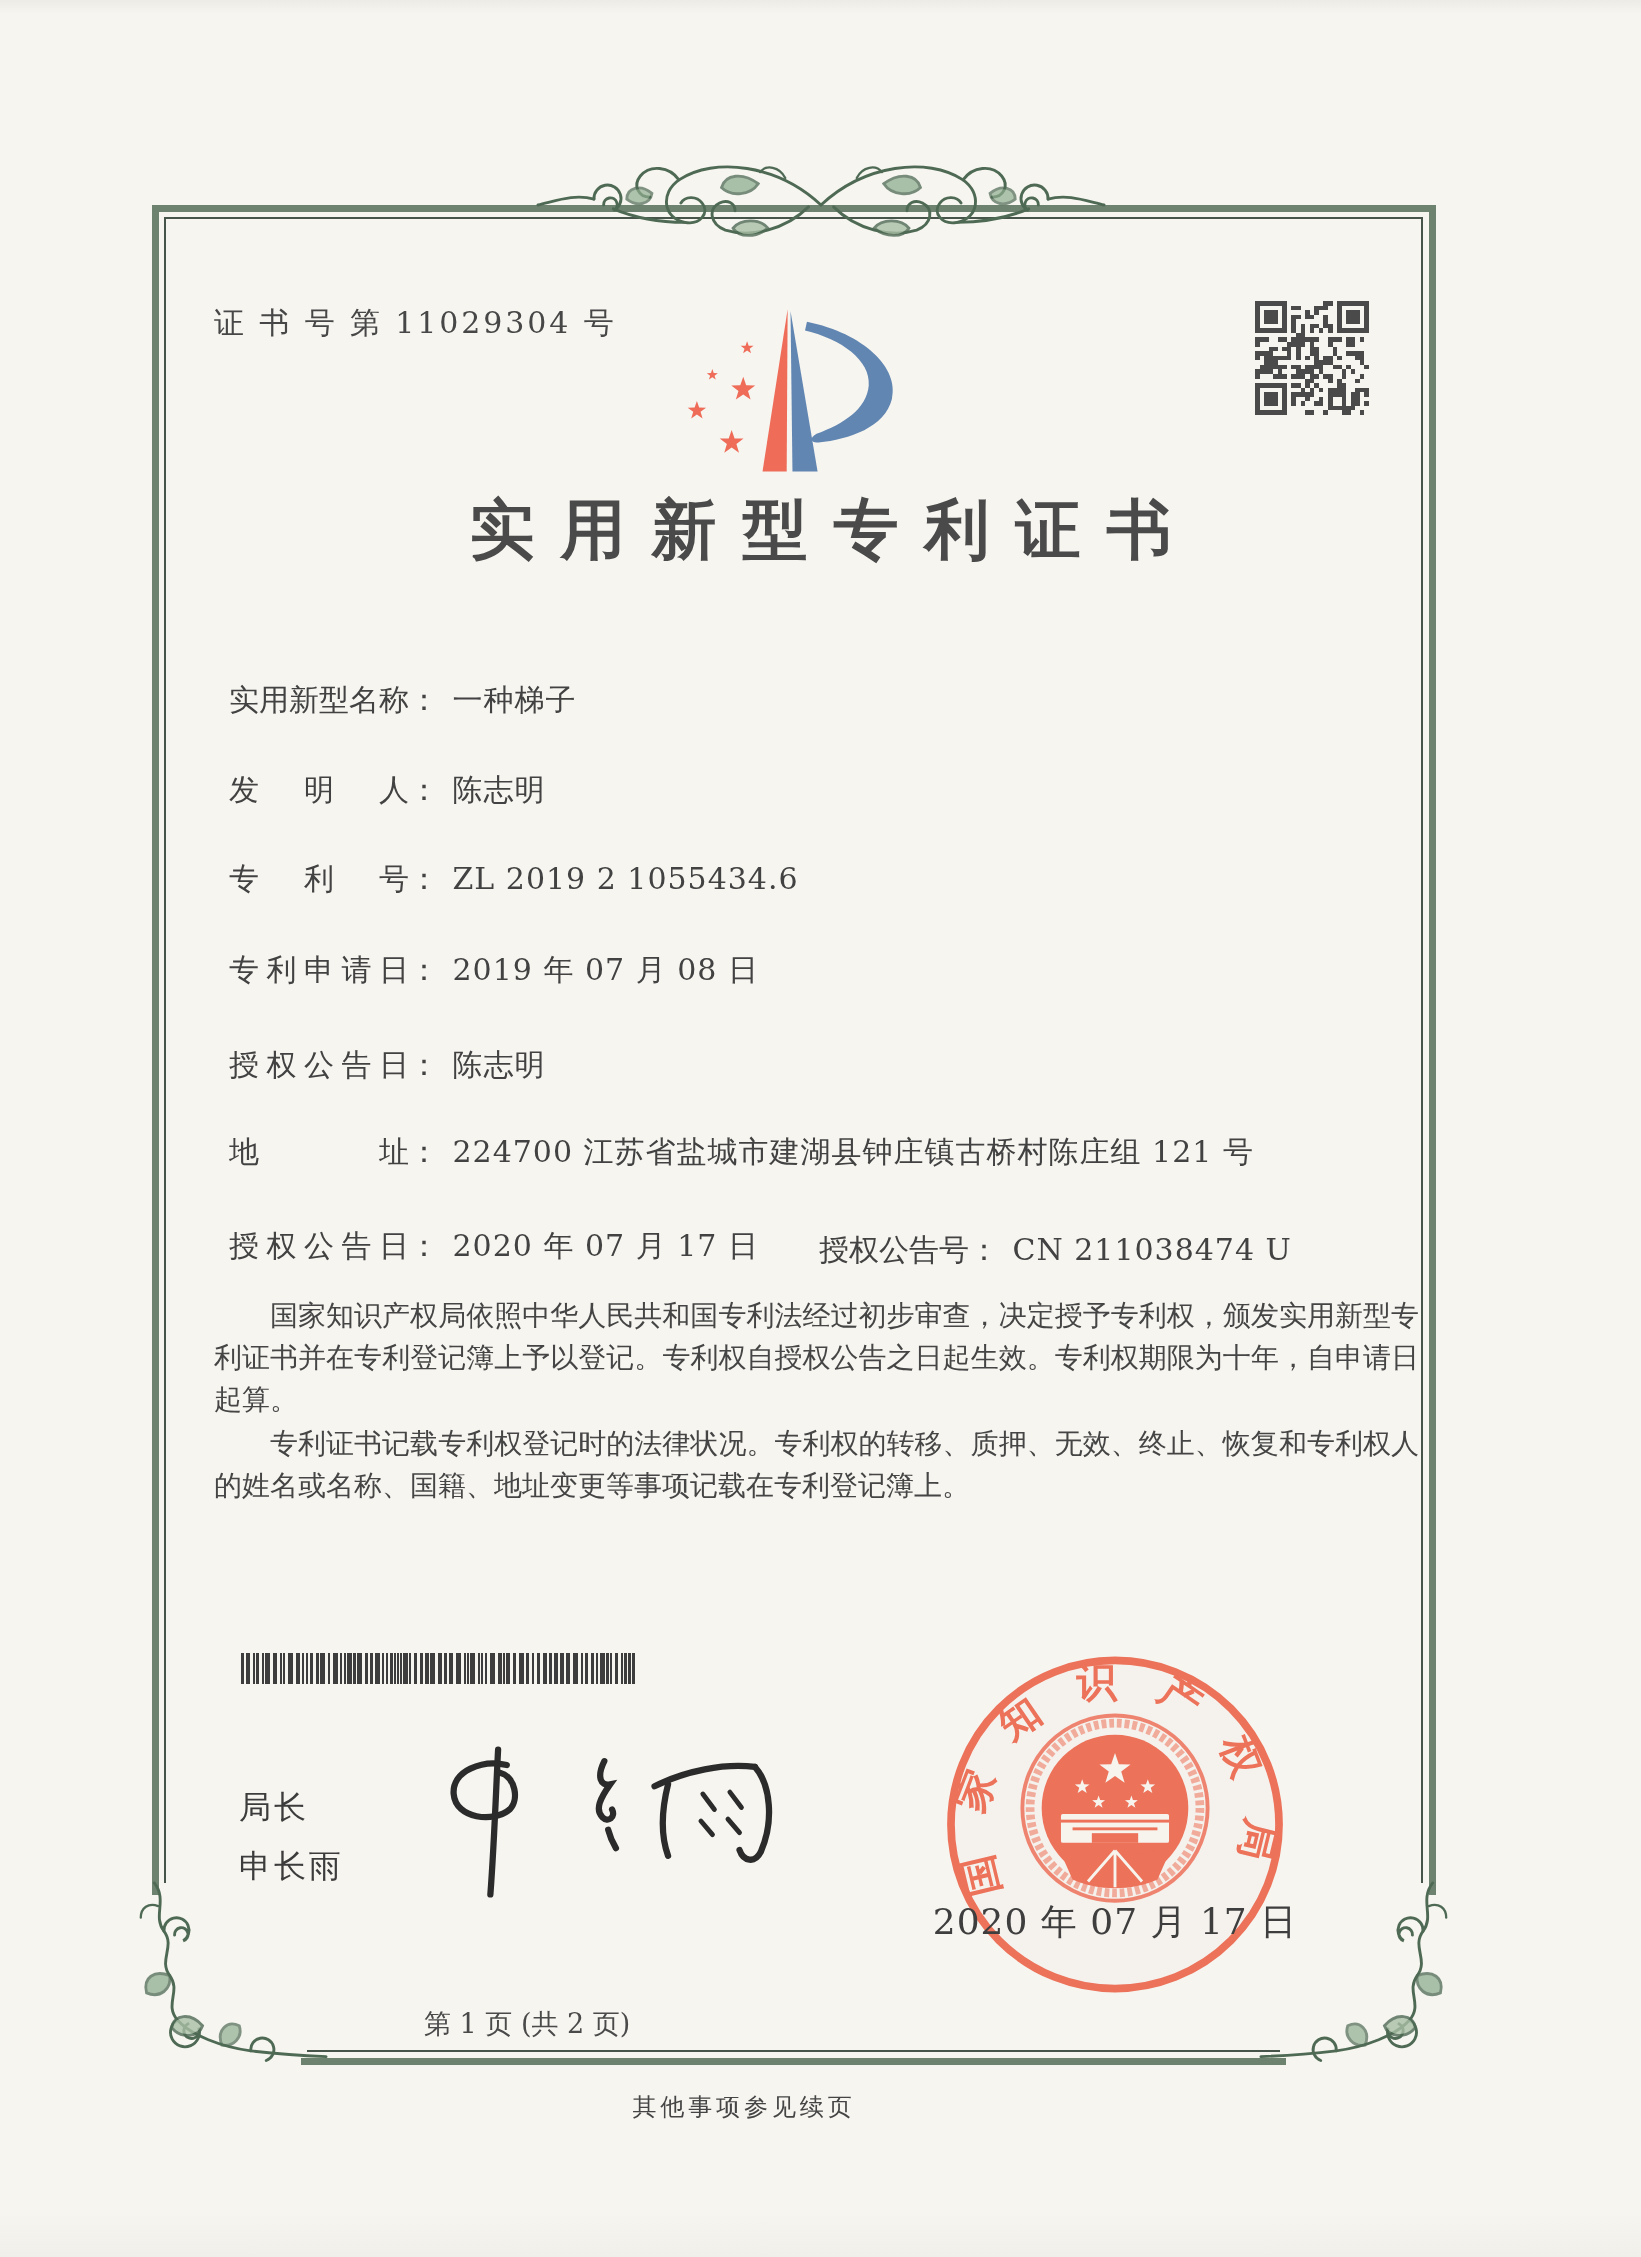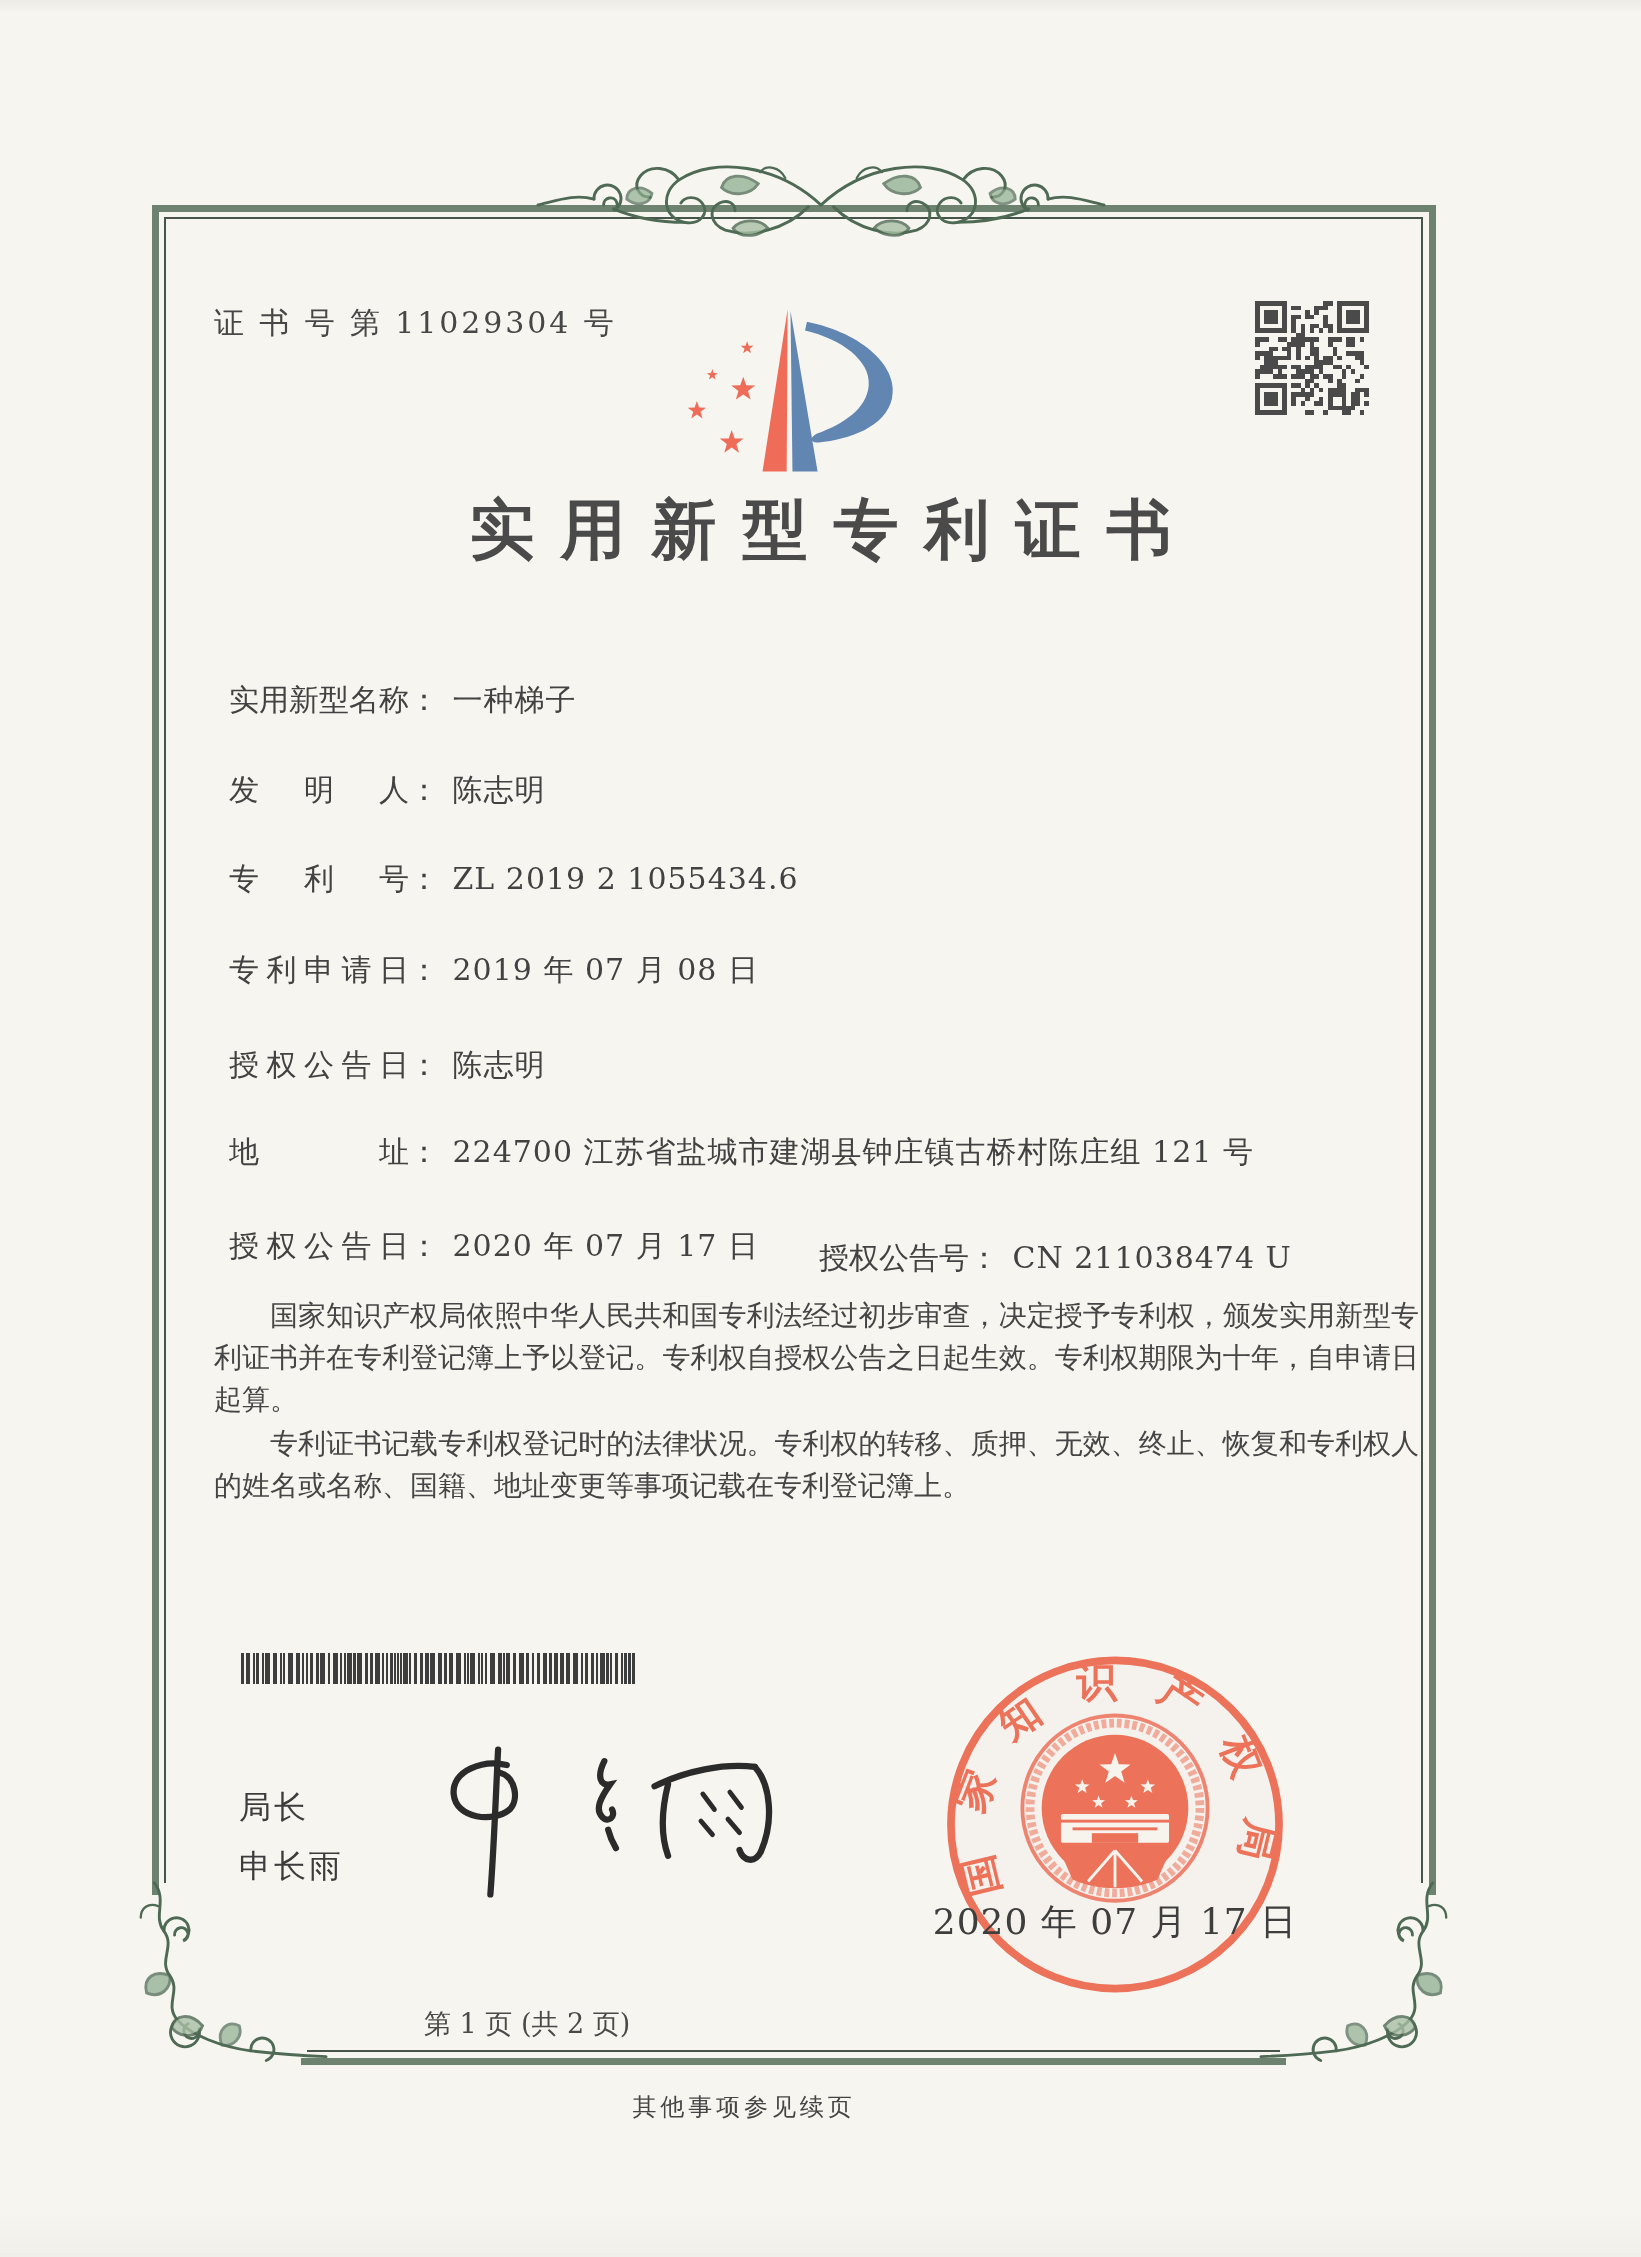--- a/index.html
+++ b/index.html
@@ -16,21 +16,21 @@
   .edge-in{position:absolute;background:#46544a;}
   
   .cert-no{left:214px;top:303px;font-size:30px;letter-spacing:2.9px;color:#474747;}
   .title{left:0;right:0;top:486px;text-align:center;font-size:65px;font-weight:bold;
          letter-spacing:26px;text-indent:26px;color:#4a4a4a;}
   
   .frow{position:absolute;left:229px;font-size:30px;color:#424242;white-space:nowrap;}
   .flabel{display:inline-block;width:180px;text-align:justify;text-align-last:justify;vertical-align:top;}
   .fcolon{display:inline-block;margin-right:13.5px;}
   .fvalue{letter-spacing:1px;}
-  .gcol2{position:absolute;left:590px;top:12px;white-space:nowrap;}
+  .gcol2{position:absolute;left:590px;top:4px;white-space:nowrap;}
   
   .paras{left:214px;top:1295px;width:1205px;font-size:28px;line-height:42px;
          text-align:justify;color:#454545;}
   .paras p{margin:0;text-indent:2em;}
   .paras p + p{margin-top:2px;}
   
   .director-label{left:239px;top:1786px;font-size:32px;letter-spacing:2.9px;
     font-family:"DejaVu Sans","Liberation Sans",sans-serif;color:#3c3c3c;}
   .director-name{left:239px;top:1845px;font-size:32px;letter-spacing:2.9px;
     font-family:"DejaVu Sans","Liberation Sans",sans-serif;color:#3c3c3c;}

